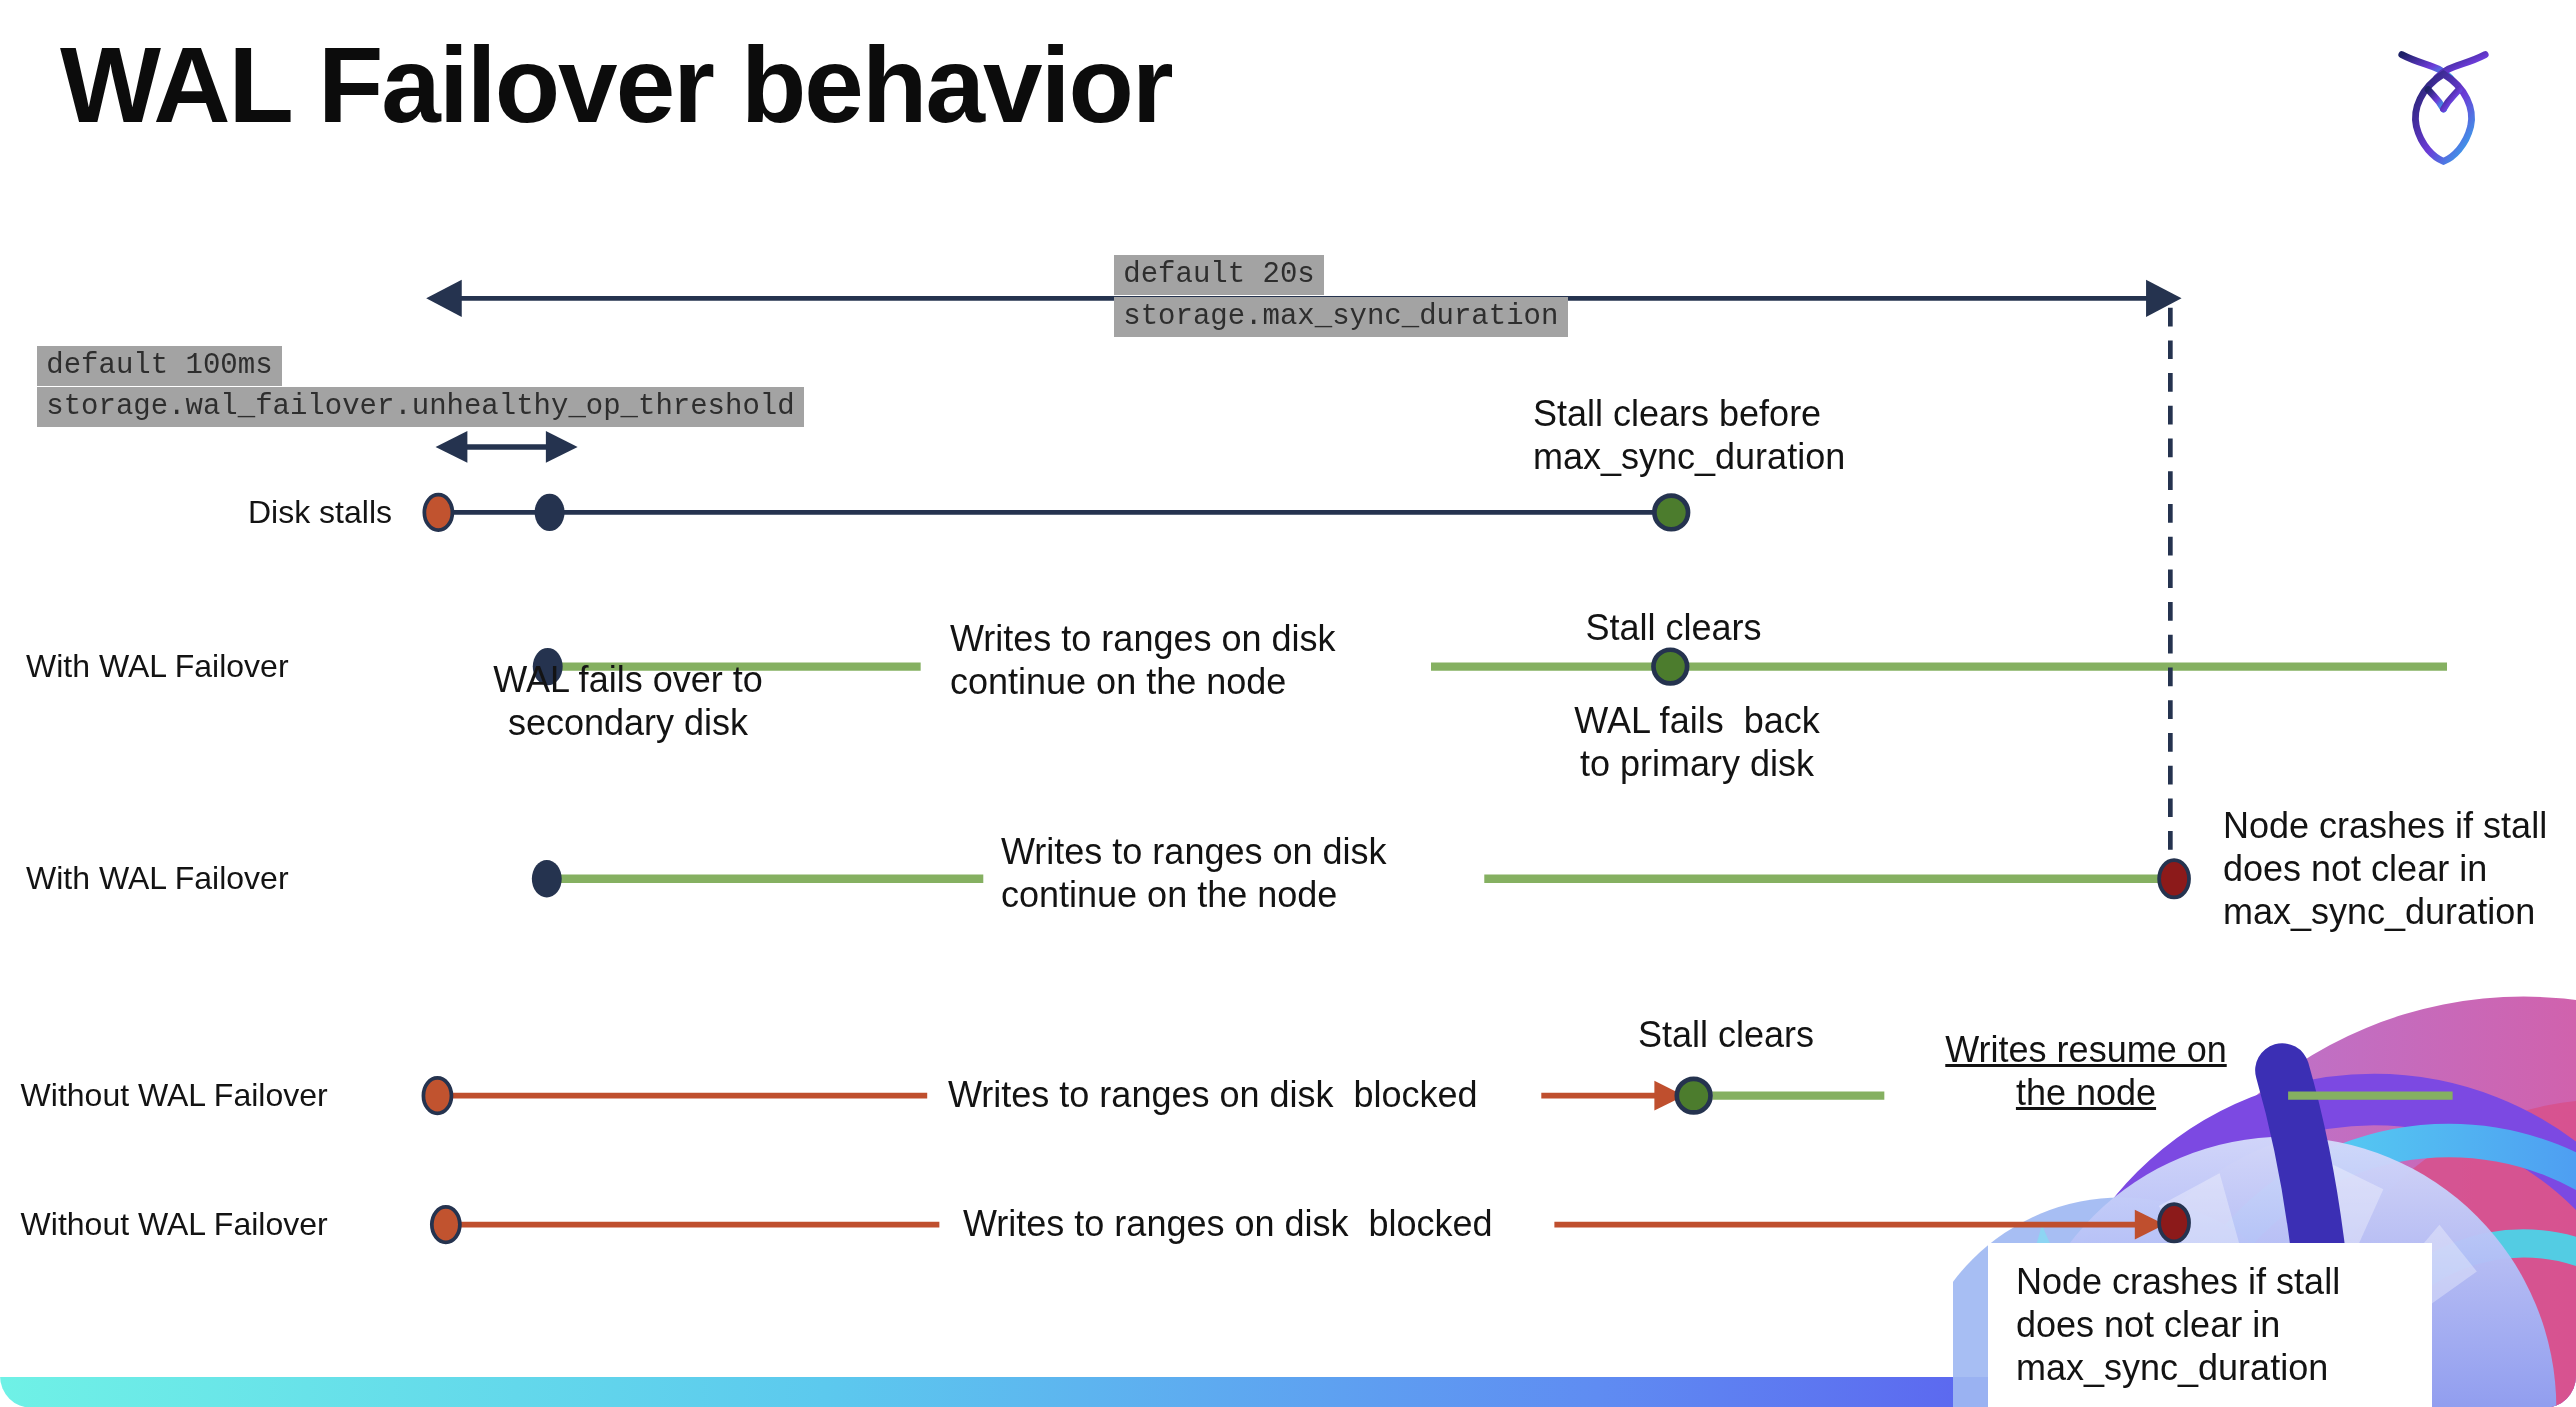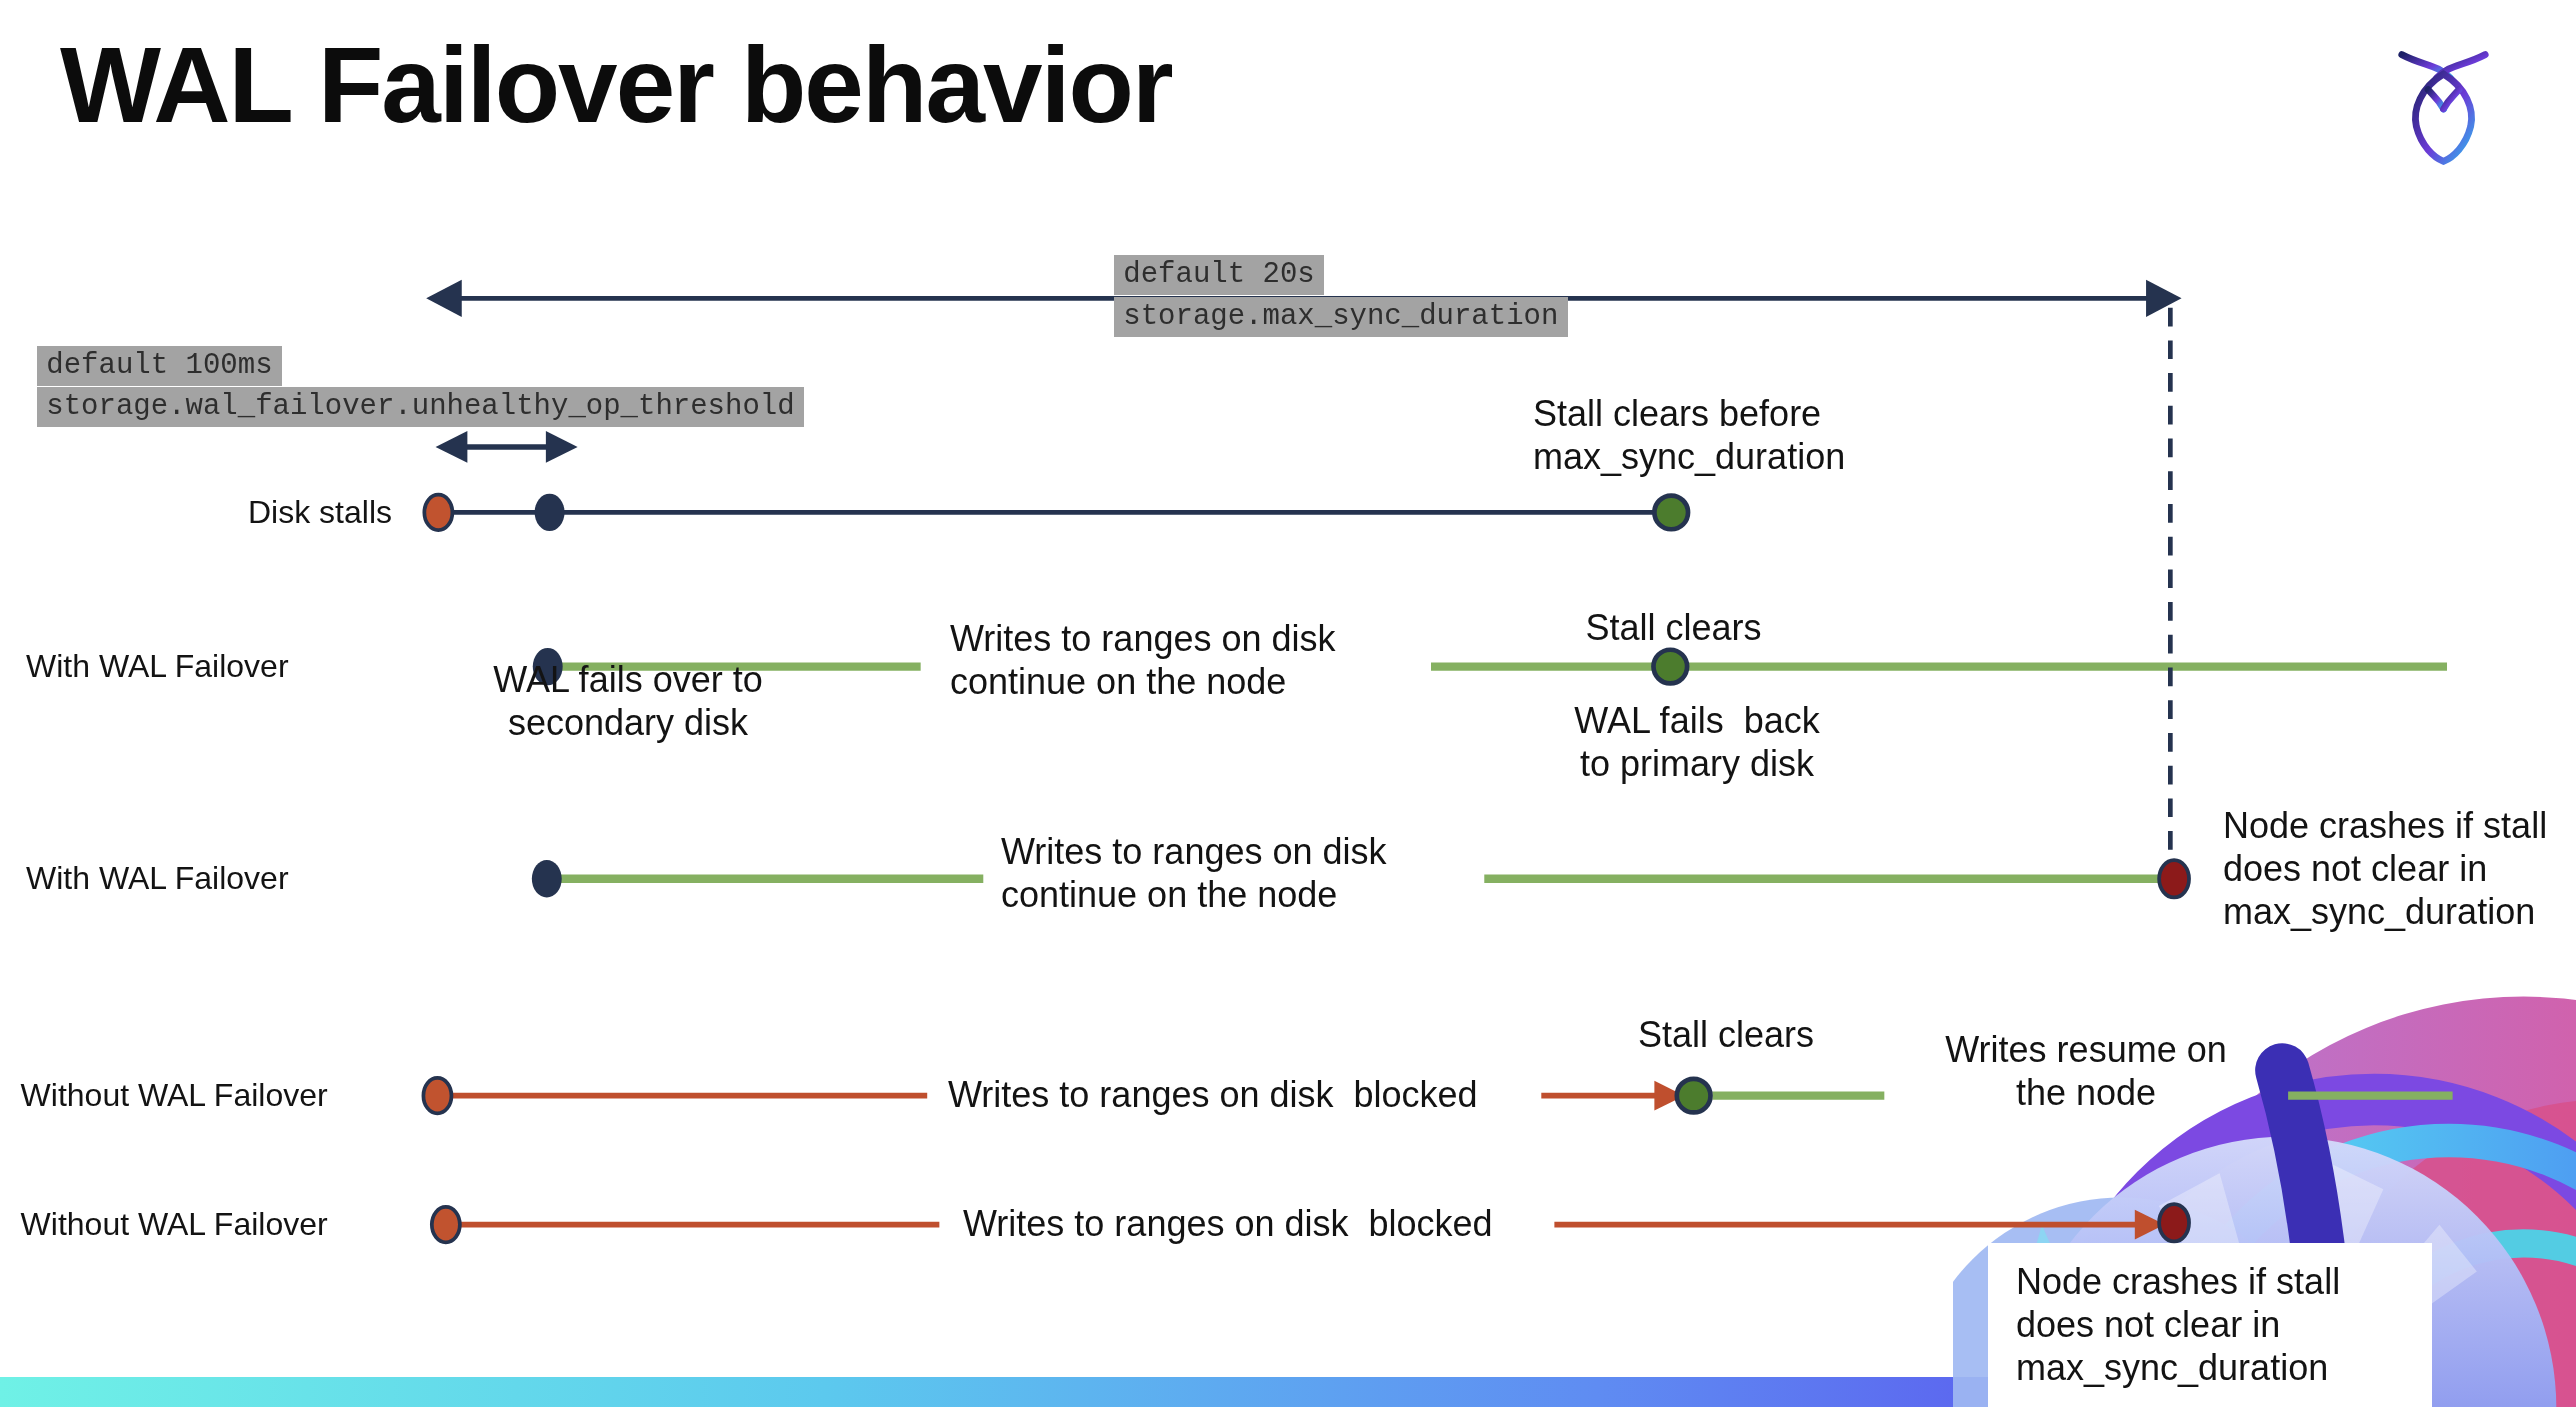--- a/index.html
+++ b/index.html
@@ -1,18 +1,18 @@
 <!DOCTYPE html>
 <html style="font-size:15px"><head>
 <meta charset="utf-8">
 <style>
   html,body{margin:0;padding:0;background:#ffffff;}
   #canvas{
     position:relative;width:2576px;height:1408px;overflow:hidden;background:#ffffff;
-    font-family:"Liberation Sans","DejaVu Sans",sans-serif;color:#111111;
+    font-family:"Liberation Sans","DejaVu Sans",sans-serif;color:#111111;border-radius:32px;
   }
   .abs{position:absolute;}
   .page-title{
     left:60px;top:26px;width:1402px;
     font-size:107px;line-height:1.12;font-weight:800;letter-spacing:-1.9px;color:#0c0c0c;
   }
   .mono{
     position:absolute;
     font-family:"Liberation Mono","DejaVu Sans Mono",monospace;
     font-size:29px;line-height:34px;color:#2e2e2e;
@@ -178,21 +178,21 @@
 to primary disk</div>
 
   <div class="ann txt" style="left:1001px;top:830px;">Writes to ranges on disk
 continue on the node</div>
   <div class="ann txt" style="left:2223px;top:804px;">Node crashes if stall
 does not clear in
 max_sync_duration</div>
 
   <div class="ann txt" style="left:948px;top:1073px;">Writes to ranges on disk  blocked</div>
   <div class="ann center txt" style="left:1600px;top:1013px;width:252px;">Stall clears</div>
-  <div class="ann center txt" style="left:1899px;top:1028px;width:374px;">Writes resume on
+  <div class="ann center txt" style="left:1899px;top:1028px;width:374px;text-decoration:underline;">Writes resume on
 the node</div>
 
   <div class="ann txt" style="left:963px;top:1202px;">Writes to ranges on disk  blocked</div>
 
   <div class="bottom-bar"></div>
 
 </div>
 
 
 </body></html>

